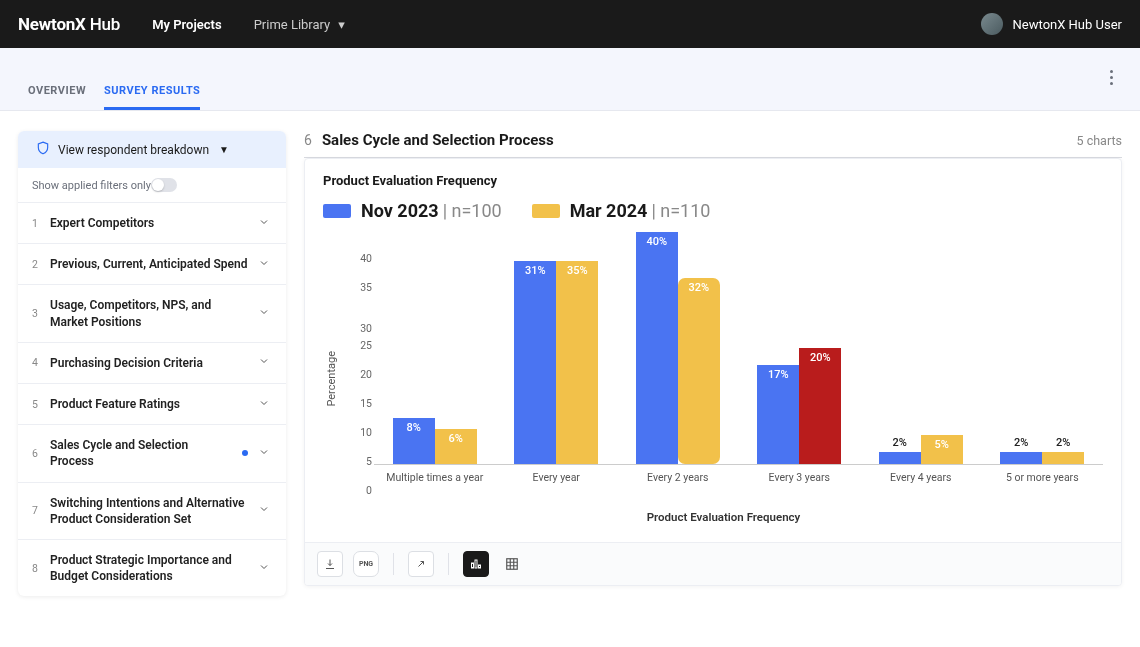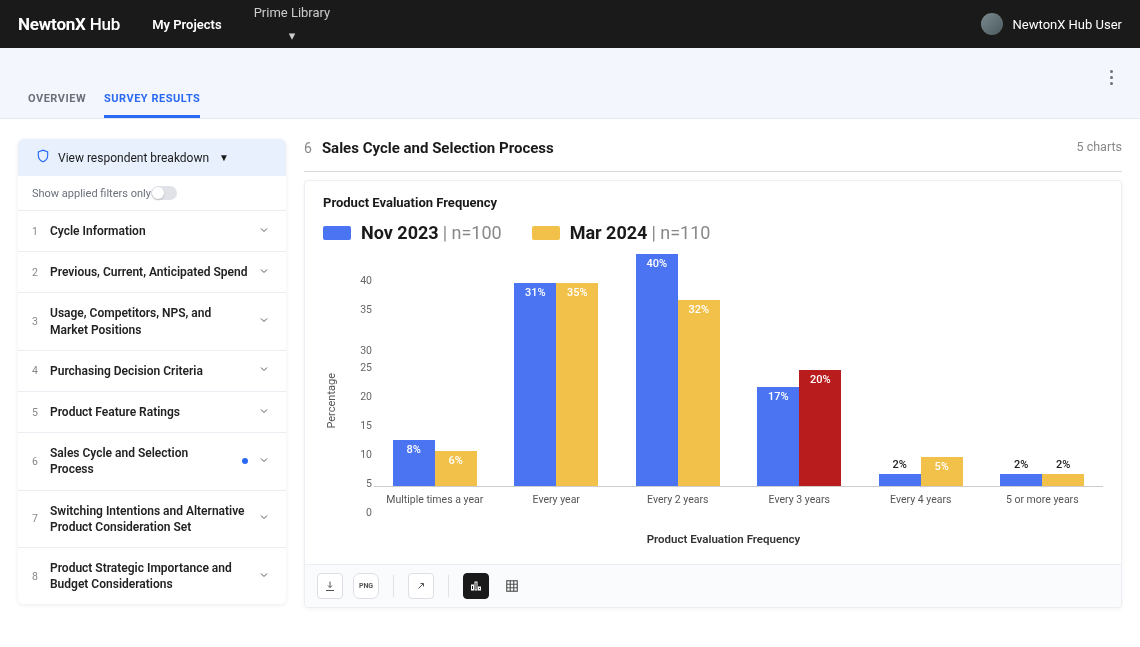--- a/index.html
+++ b/index.html
@@ -3,25 +3,25 @@
 <meta charset="utf-8">
 <style>
   * { box-sizing: border-box; margin: 0; padding: 0; }
   body { font-family: -apple-system, BlinkMacSystemFont, "Segoe UI", Roboto, sans-serif; background: #fff; color: #1a1a1a; }
   
   .topbar { background: #1a1a1a; color: #fff; height: 48px; display: flex; align-items: center; padding: 16px 18px; justify-content: space-between; }
   .topbar-left { display: flex; align-items: center; gap: 32px; }
   .brand { font-size: 17px; font-weight: 500; letter-spacing: -0.2px; }
   .brand b { font-weight: 700; }
   .nav-link { font-size: 13px; font-weight: 600; color: #fff; }
-  .lib-select { display: flex; align-items: center; gap: 8px; font-size: 13px; color: #ccc; cursor: pointer; flex-direction: column; }
+  .lib-select { display: flex; align-items: center; gap: 8px; font-size: 13px; color: #ccc; cursor: pointer; }
   .topbar-right { display: flex; align-items: center; gap: 10px; font-size: 13px; }
   .avatar { width: 22px; height: 22px; border-radius: 50%; background: linear-gradient(135deg,#7a8a8f,#4a5a5f); }
   
-  .subbar { background: #f4f6fd; height: 71px; display: flex; align-items: flex-end; padding: 0 28px; justify-content: space-between; border-bottom: 1px solid #e6e8ef; position: relative; }
+  .subbar { background: #f4f6fd; height: 63px; display: flex; align-items: flex-end; padding: 0 28px; justify-content: space-between; border-bottom: 1px solid #e6e8ef; position: relative; }
   .tabs { display: flex; gap: 18px; }
   .tab { font-size: 11px; font-weight: 700; letter-spacing: 0.5px; padding: 10px 0; color: #6a6f7a; cursor: pointer; }
   .tab.active { color: #2a6af2; border-bottom: 3px solid #2a6af2; }
   .kebab { position:absolute; right:20px; top:22px; width: 18px; display:flex; flex-direction:column; gap:3px; align-items:center; cursor:pointer;}
   .kebab span { width:3px; height:3px; border-radius:50%; background:#6a6f7a; }
 
   .body { display: flex; gap: 0; padding: 20px 18px 40px 18px; align-items: flex-start; }
   
   .sidebar { width: 268px; background:#fff; border-radius:6px; box-shadow: 0 1px 4px rgba(0,0,0,0.08); overflow:hidden; }
   .respondent-bar { background:#e8f0fe; padding:10px 18px; display:flex; align-items:center; gap:8px; font-size:12px; color:#1a1a1a; cursor:pointer; }
@@ -29,21 +29,21 @@
   .filters-row { padding:10px 14px; display:flex; justify-content:flex-start; align-items:center; font-size:11px; color:#6a6f7a; }
   .toggle { width:26px; height:14px; border-radius:999px; background:#e0e2e8; position:relative; cursor:pointer; }
   .toggle::after { content:""; position:absolute; left:1px; top:1px; width:12px; height:12px; border-radius:50%; background:#fff; box-shadow:0 1px 2px rgba(0,0,0,0.2); }
   .side-item { border-top:1px solid #eceef3; padding:12px 14px; display:flex; align-items:center; gap:10px; font-size:12px; cursor:pointer; }
   .side-item .num { width:8px; color:#888; font-size:10.5px; flex:0 0 auto; }
   .side-item .lbl { flex:1; line-height:1.35; font-weight:600; color:#222; }
   .side-item .dot { width:6px; height:6px; border-radius:50%; background:#2a6af2; }
   .chev { width:14px; color:#555; }
   
   .main { flex:1; margin-left:18px; }
-  .section-head { display:flex; justify-content:space-between; align-items:flex-start; border-bottom:1px solid #d8dae0; padding-bottom:14px; margin-bottom:8px; }
+  .section-head { display:flex; justify-content:space-between; align-items:center; border-bottom:1px solid #d8dae0; padding-bottom:8px; }
   .section-head h2 { font-size:15px; font-weight:700; }
   .section-head .num2 { color:#888; font-size:14px; font-weight:400; margin-right:10px;}
   .chartcount { font-size:12.5px; color:#888; }
   
   .card { background:#fff; border-radius:4px; box-shadow: 0 1px 4px rgba(0,0,0,0.05); border:1px solid #eceef3; overflow:hidden; margin-bottom:14px;}
   .card-title { font-size:13px; font-weight:700; padding:14px 18px 4px; }
   
   .legend { display:flex; gap:30px; padding:8px 18px 4px; font-size:18px; align-items:center;}
   .leg-swatch { width:28px; height:14px; border-radius:2px; display:inline-block; margin-right:10px;}
   .leg-item { display:flex; align-items:center; }
@@ -111,21 +111,21 @@
       <span>View respondent breakdown</span>
       <span style="margin-left:2px;font-size:10px;">▼</span>
     </div>
     <div class="filters-row">
       <span>Show applied filters only</span>
       <div class="toggle"></div>
     </div>
     <div id="side-items">
         <div class="side-item">
           <span class="num">1</span>
-          <span class="lbl">Cycle Information</span>
+          <span class="lbl">Expert Competitors</span>
           <span class="chev"><svg width="12" height="12" viewBox="0 0 24 24" fill="none" stroke="currentColor" stroke-width="2">
               <path d="M6 9l6 6 6-6"></path>
             </svg></span>
         </div>
         <div class="side-item">
           <span class="num">2</span>
           <span class="lbl">Previous, Current, Anticipated Spend</span>
           <span class="chev"><svg width="12" height="12" viewBox="0 0 24 24" fill="none" stroke="currentColor" stroke-width="2">
               <path d="M6 9l6 6 6-6"></path>
             </svg></span>
@@ -227,21 +227,21 @@
                     <span class="val">31%</span>
                   </div>
                   <div class="bar" style="height: 203px; background: rgb(242, 193, 74);">
                     <span class="val">35%</span>
                   </div>
                 </div>
                 <div class="catgroup">
                   <div class="bar" style="height: 232px; background: rgb(74, 116, 242);">
                     <span class="val">40%</span>
                   </div>
-                  <div class="bar" style="height: 185.6px; background: rgb(242, 193, 74);">
+                  <div class="bar" style="height: 185.6px; background: rgb(242, 193, 74); border-radius: 7px;">
                     <span class="val">32%</span>
                   </div>
                 </div>
                 <div class="catgroup">
                   <div class="bar" style="height: 98.6px; background: rgb(74, 116, 242);">
                     <span class="val">17%</span>
                   </div>
                   <div class="bar" style="height: 116px; background: #b91c1c;">
                     <span class="val">20%</span>
                   </div>

